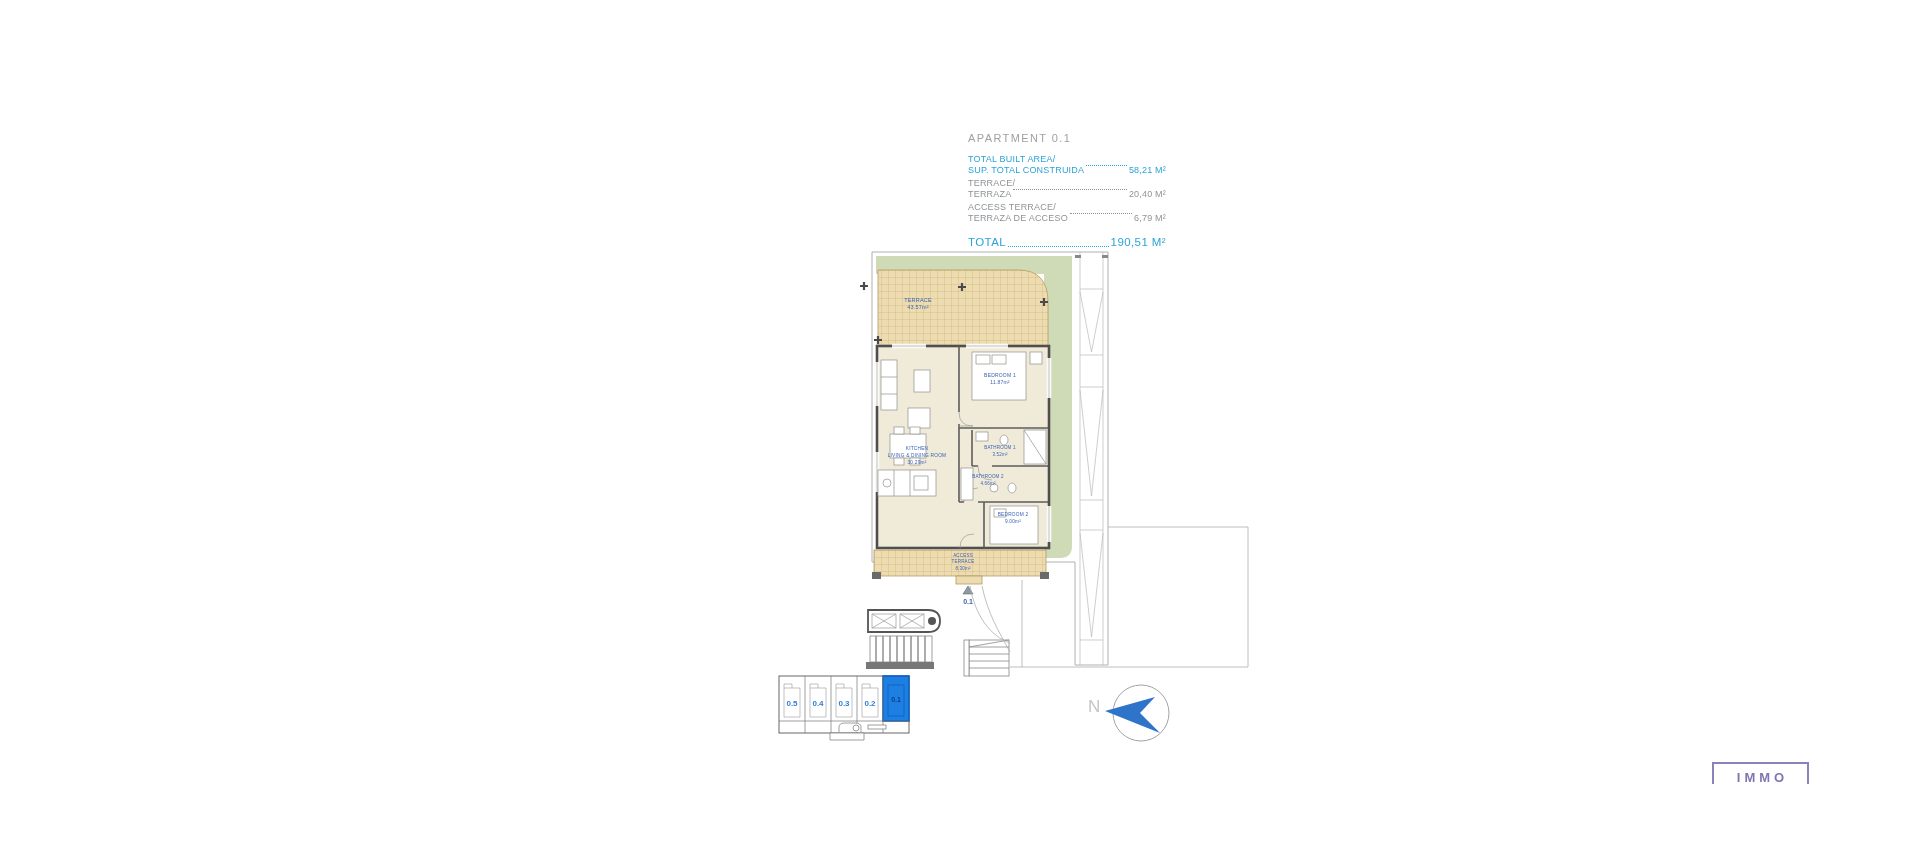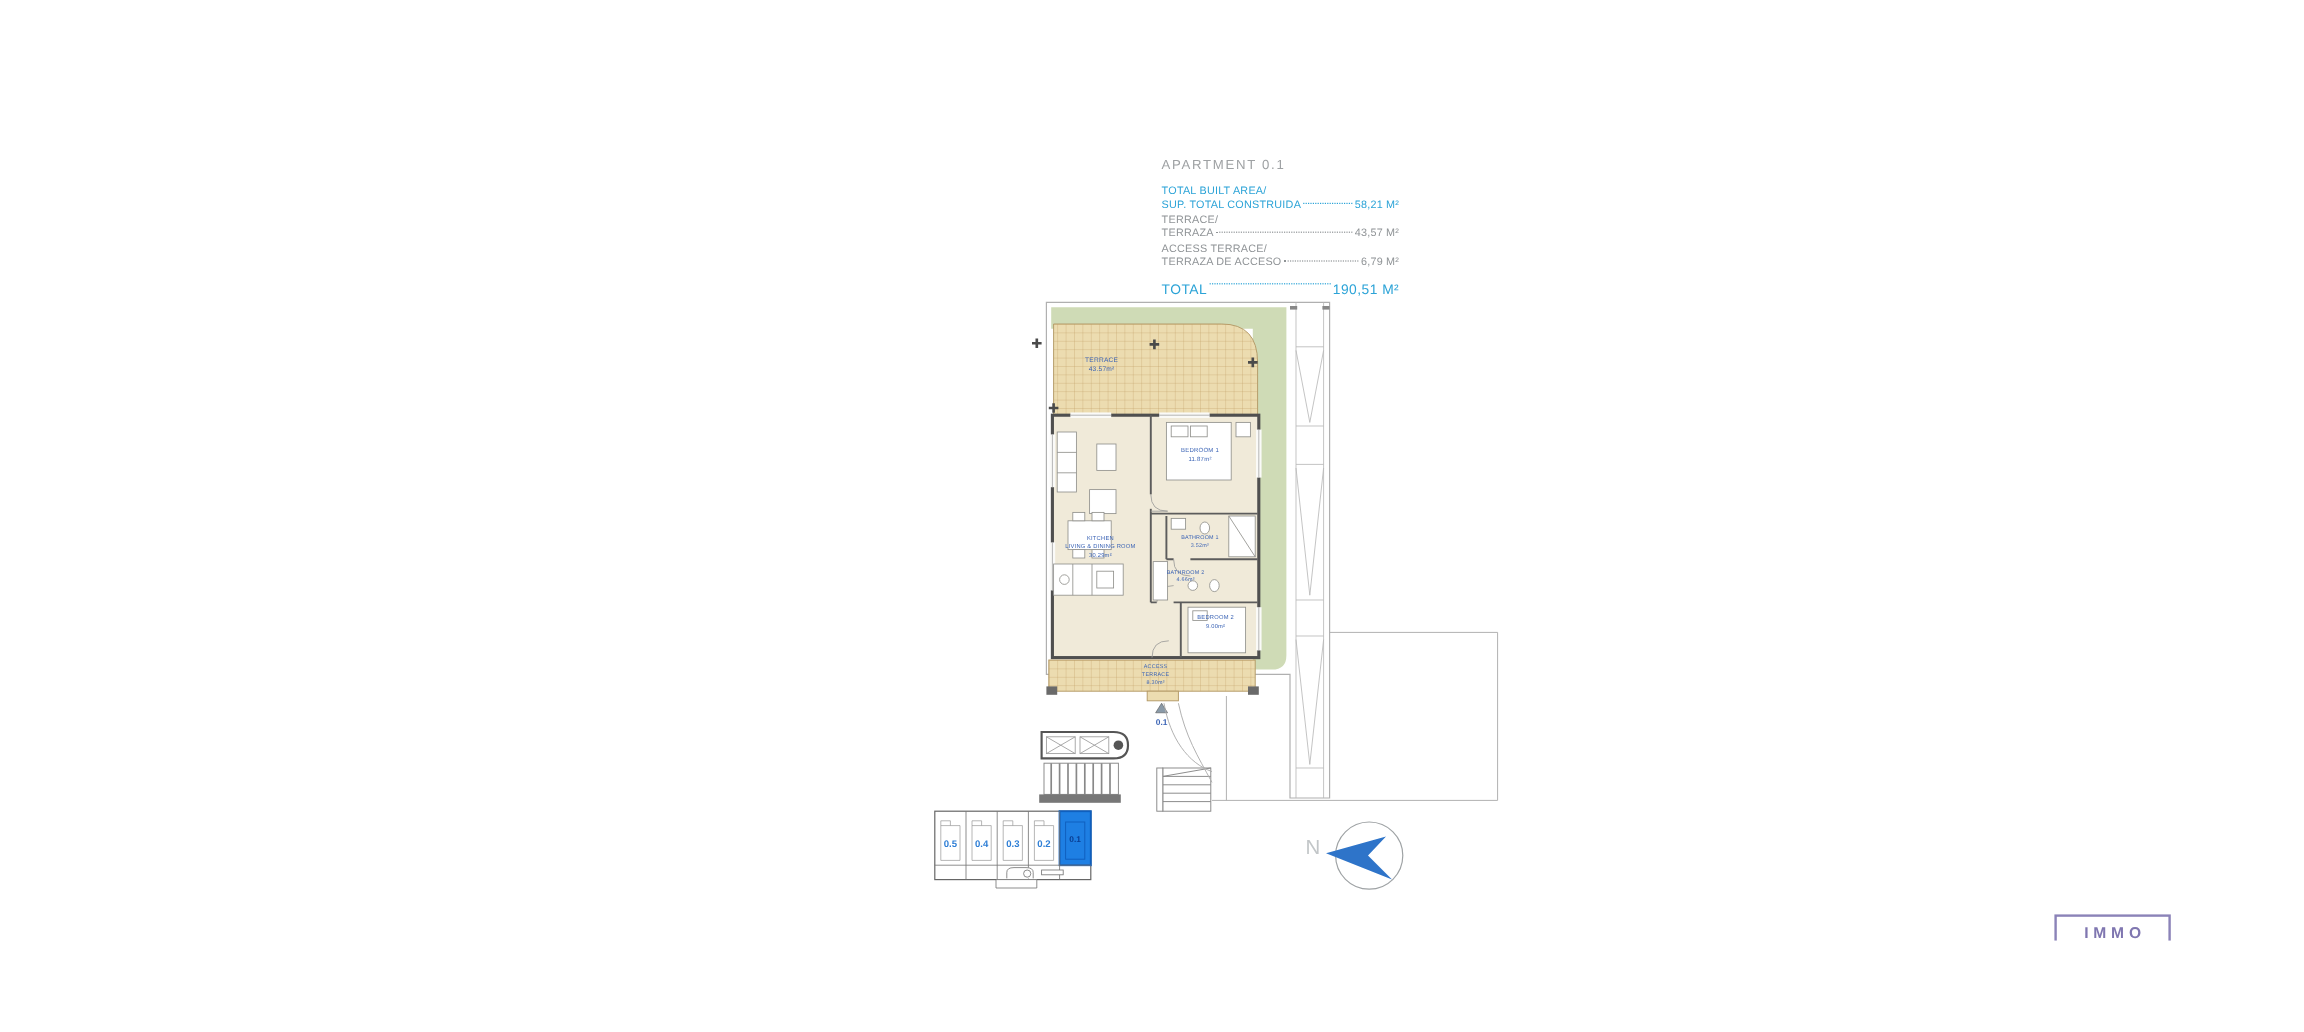--- a/index.html
+++ b/index.html
@@ -5,24 +5,24 @@
   html,body{margin:0;padding:0;background:#fff;}
   body{font-family:"Liberation Sans",sans-serif;}
   #stage{position:relative;width:1920px;height:784px;background:#ffffff;overflow:hidden;}
 
   
   .info-panel{position:absolute;left:968px;top:132px;width:198px;}
   .info-title{font-size:11px;letter-spacing:1.4px;color:#9EA1A3;margin-bottom:10px;}
   .info-row{margin-bottom:3px;font-size:9px;letter-spacing:0.2px;line-height:10.5px;}
   .info-row.blue{color:#2BA3D7;}
   .info-row.gray{color:#8F9396;}
-  .row-line2{display:flex;align-items:center;}
+  .row-line2{display:flex;align-items:flex-start;}
   .leader{flex:1;border-bottom:1.2px dotted currentColor;margin:0 2px 1.5px 2px;min-width:8px;}
   .row-value{white-space:nowrap;}
-  .total-row{display:flex;align-items:flex-start;margin-top:13px;font-size:11.5px;letter-spacing:0.4px;color:#2BA3D7;}
+  .total-row{display:flex;align-items:flex-end;margin-top:13px;font-size:11.5px;letter-spacing:0.4px;color:#2BA3D7;}
 
   
   svg{position:absolute;overflow:visible;}
   svg text{font-family:"Liberation Sans",sans-serif;}
   .plan-label{fill:#3A63B5;text-anchor:middle;letter-spacing:0.2px;}
   .kp-label{fill:#2F7FD6;font-weight:bold;text-anchor:middle;font-size:8px;}
   .kp-label-active{fill:#0A3D91;font-weight:bold;text-anchor:middle;font-size:7px;}
 
   
   .logo{position:absolute;left:1712px;top:762px;width:97px;height:68px;border:2px solid #8B83B8;box-sizing:border-box;background:#fff;text-align:center;}
@@ -50,21 +50,21 @@
         <span class="leader"></span>
         <span class="row-value">58,21 M²</span>
       </div>
     </div>
 
     <div class="info-row gray">
       <div>TERRACE/</div>
       <div class="row-line2">
         <span>TERRAZA</span>
         <span class="leader"></span>
-        <span class="row-value">43,57 M²</span>
+        <span class="row-value">20,40 M²</span>
       </div>
     </div>
 
     <div class="info-row gray">
       <div>ACCESS TERRACE/</div>
       <div class="row-line2">
         <span>TERRAZA DE ACCESO</span>
         <span class="leader"></span>
         <span class="row-value">6,79 M²</span>
       </div>

